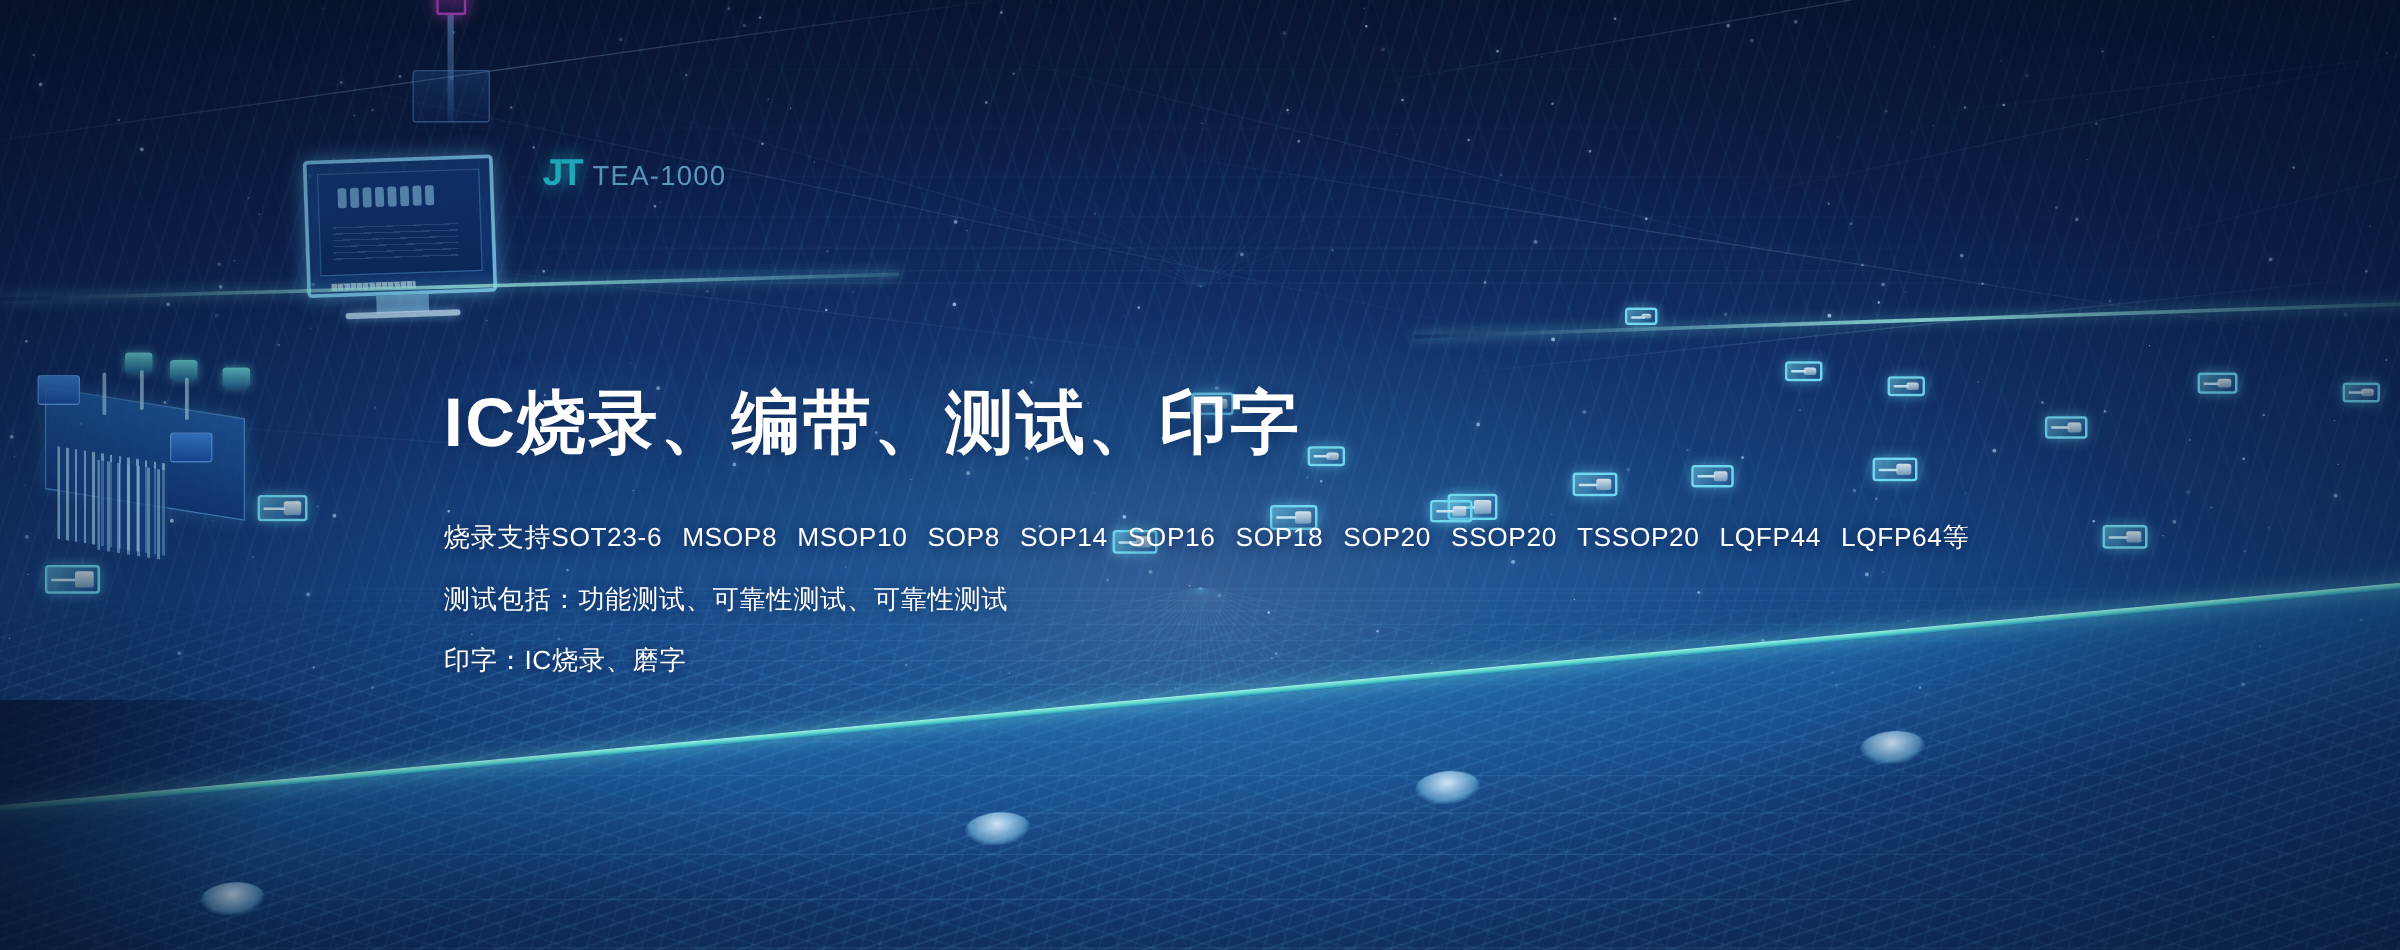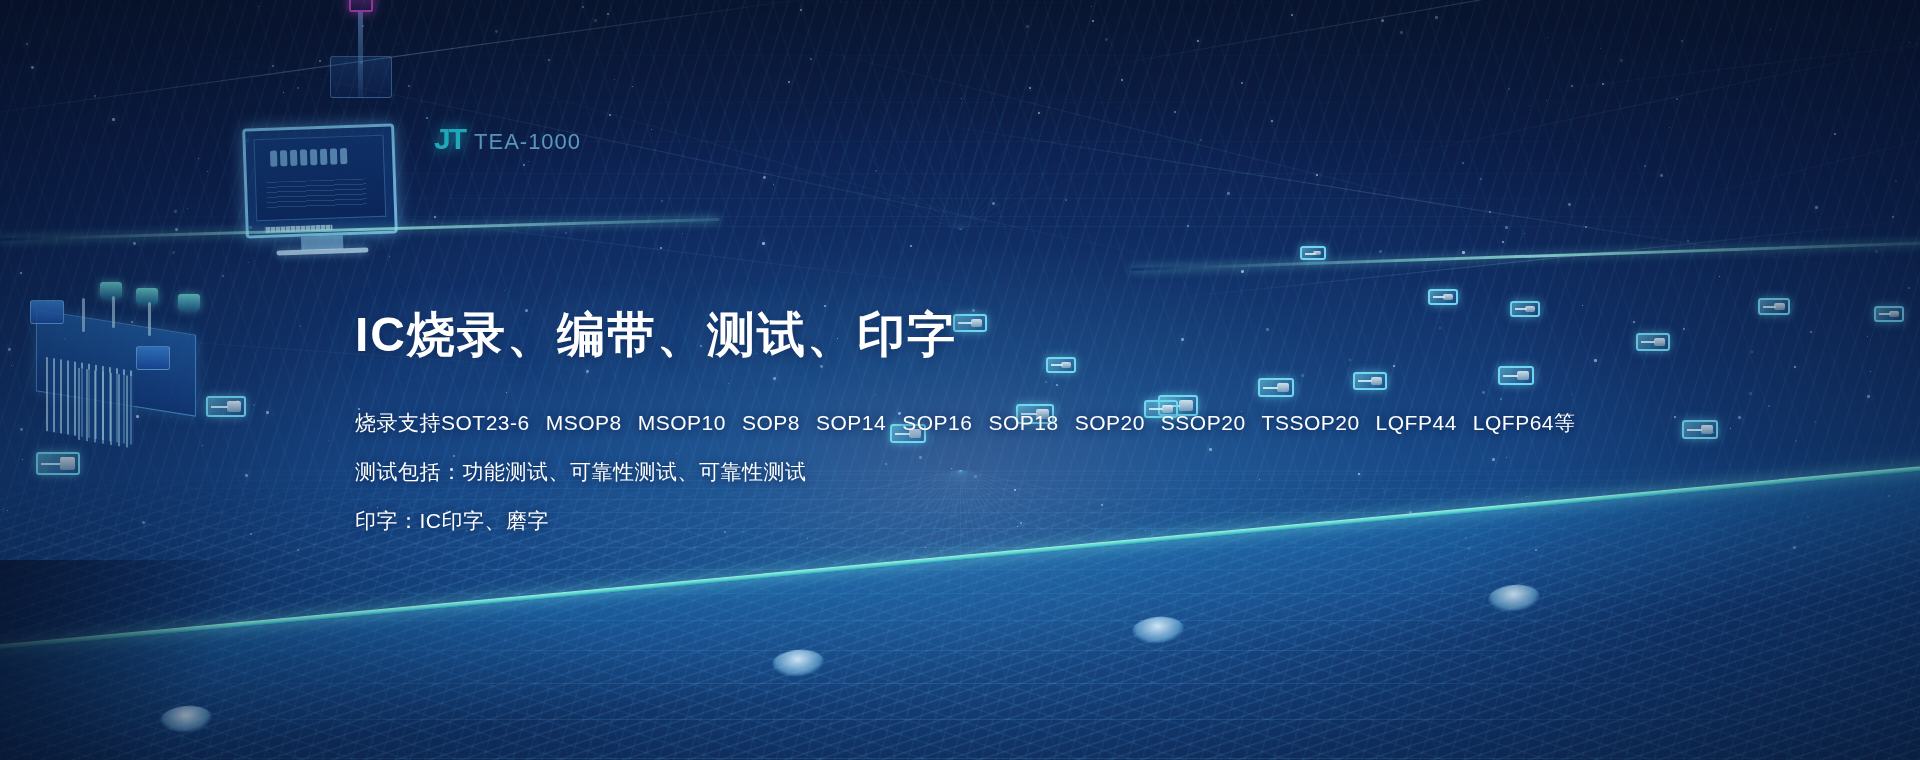--- a/index.html
+++ b/index.html
@@ -109,21 +109,21 @@
   #machine .tube{position:absolute;width:3px;background:rgba(185,230,250,.65);border-radius:2px;}
 
   
   .vig{position:absolute;inset:0;pointer-events:none;
      background:radial-gradient(ellipse 1250px 620px at 50% 55%,rgba(0,0,0,0) 45%,rgba(4,12,32,.55) 100%);}
   .vig-l{position:absolute;left:0;top:560px;width:330px;height:200px;pointer-events:none;
      background:linear-gradient(115deg,rgba(6,16,40,.75),rgba(6,16,40,0) 62%);}
 
   
   #copy{position:absolute;left:355px;top:310px;width:1260px;}
-  #title{font-size:48px;font-weight:700;color:#ffffff;letter-spacing:2px;line-height:1.05;
+  #title{font-size:55px;font-weight:700;color:#ffffff;letter-spacing:2px;line-height:1.05;
      text-shadow:0 2px 16px rgba(0,25,70,.85),0 0 34px rgba(110,190,255,.35);}
   .sub{color:#ffffff;font-size:21px;line-height:1;letter-spacing:.5px;white-space:nowrap;
      text-shadow:0 1px 9px rgba(0,25,70,.9);}
   #sub1{margin-top:52px;}
   #sub2{margin-top:28px;}
   #sub3{margin-top:28px;}
   #sub1 .sp{display:inline-block;width:16px;}
 </style>
 </head>
 <body>
@@ -530,16 +530,16 @@
   <div class="foot" style="left:1488px;top:585px;transform:rotate(-5deg);"></div>
 
   <div class="vig"></div>
   <div class="vig-l"></div>
 
   <div id="copy">
     <div id="title">IC烧录、编带、测试、印字</div>
 
     <div class="sub" id="sub1"><span>烧录支持SOT23-6</span><span class="sp"></span><span>MSOP8</span><span class="sp"></span><span>MSOP10</span><span class="sp"></span><span>SOP8</span><span class="sp"></span><span>SOP14</span><span class="sp"></span><span>SOP16</span><span class="sp"></span><span>SOP18</span><span class="sp"></span><span>SOP20</span><span class="sp"></span><span>SSOP20</span><span class="sp"></span><span>TSSOP20</span><span class="sp"></span><span>LQFP44</span><span class="sp"></span><span>LQFP64等</span></div>
     <div class="sub" id="sub2">测试包括：功能测试、可靠性测试、可靠性测试</div>
-    <div class="sub" id="sub3">印字：IC印字、磨字</div>
+    <div class="sub" id="sub3">印字：IC烧录、磨字</div>
   </div>
 
 </div>
 
 </body></html>

